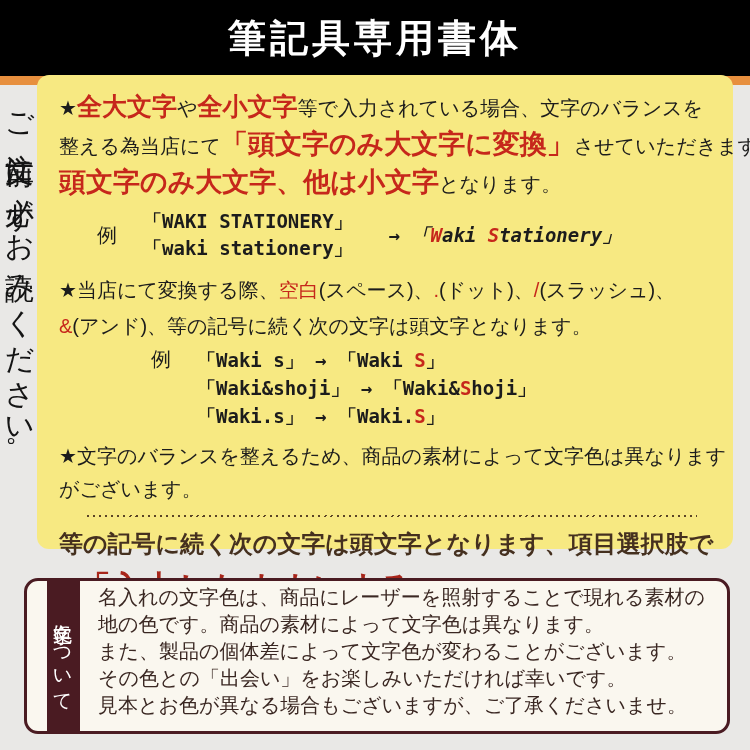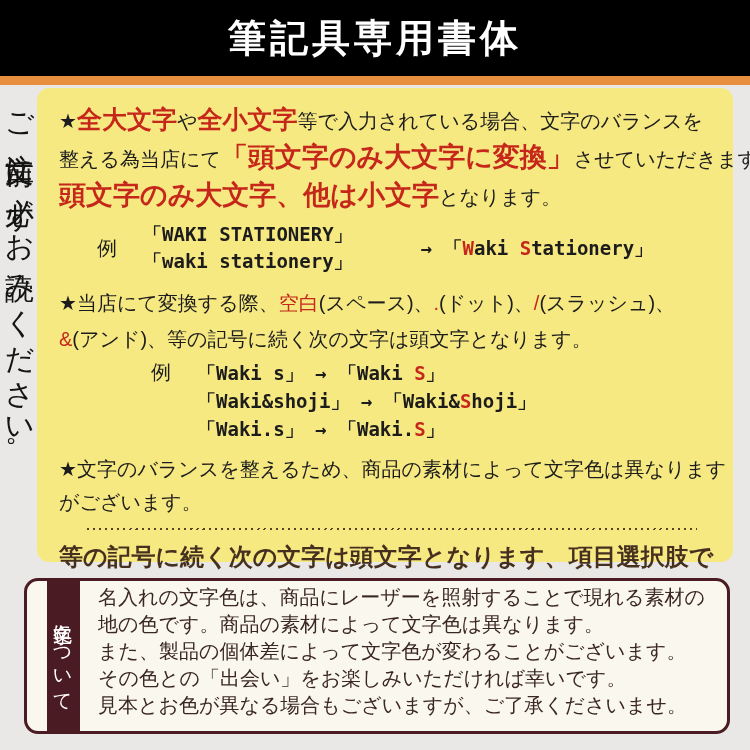--- a/index.html
+++ b/index.html
@@ -15,34 +15,34 @@
   .accent-bar{height:9px;background:#e78f3e;}
   
   .side-note{
     position:absolute;left:2px;top:94px;height:486px;width:36px;
     writing-mode:vertical-rl;text-orientation:upright;
     font-family:"DejaVu Serif","Liberation Serif",serif;
     font-size:29px;color:#141414;letter-spacing:3px;line-height:36px;
   }
   
   .panel{
-    position:absolute;left:37px;top:88px;width:696px;height:474px;
+    position:absolute;left:37px;top:75px;width:696px;height:474px;
     background:#f7e982;border-radius:12px;box-sizing:border-box;
     padding:13px 22px 10px 22px;color:#1c1c1c;
   }
   .rule-line{font-size:20px;line-height:36px;white-space:nowrap;}
   .red-lg{color:#c6271b;font-weight:bold;font-size:25px;}
   .red-xl{color:#c6271b;font-weight:bold;font-size:27px;}
   .red-inline{color:#c6271b;}
   .example1{display:flex;align-items:center;margin:6px 0 2px 38px;}
   .example-label{font-size:20px;margin-right:26px;}
   .mono{font-family:"DejaVu Sans Mono","Liberation Mono",monospace;font-size:19px;font-weight:bold;}
   .mono-line{line-height:27px;white-space:nowrap;}
   .mono-red{color:#c6271b;}
-  .example1 .result{margin-left:68px;}
+  .example1 .result{margin-left:36px;font-style:italic;}
   .rule2{margin-top:10px;}
   .example2{display:flex;margin:2px 0 0 92px;}
   .example2 .rows .mono-line{line-height:28px;}
   .rule3{margin-top:10px;}
   .rule3 .rule-line{font-size:20px;line-height:33px;}
   .divider{
     height:2px;margin:9px 14px 0 28px;
     background:repeating-linear-gradient(100deg,#5a4426 0 2px,rgba(0,0,0,0) 2px 6px);
   }
   .notice{margin-top:8px;text-align:center;}

